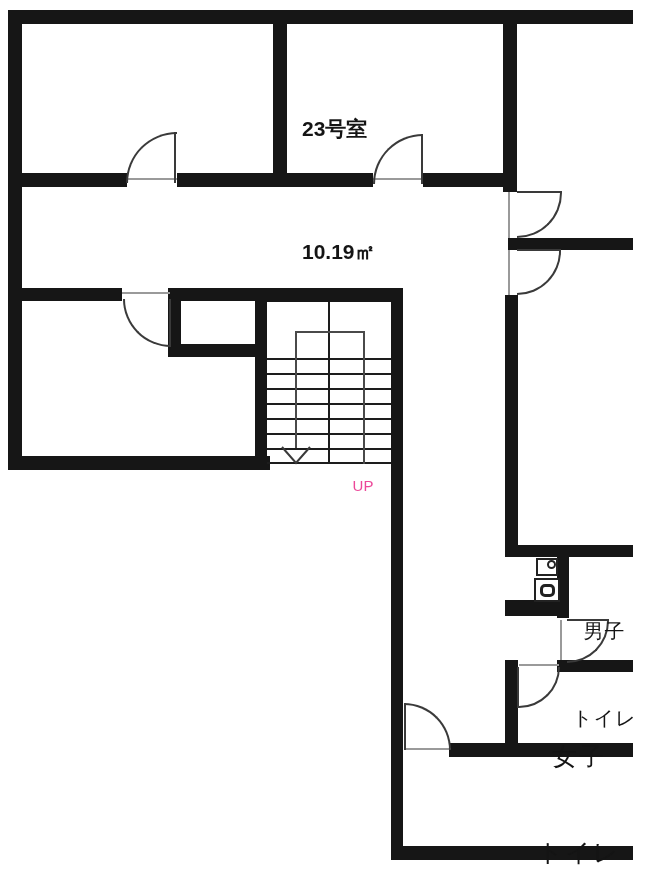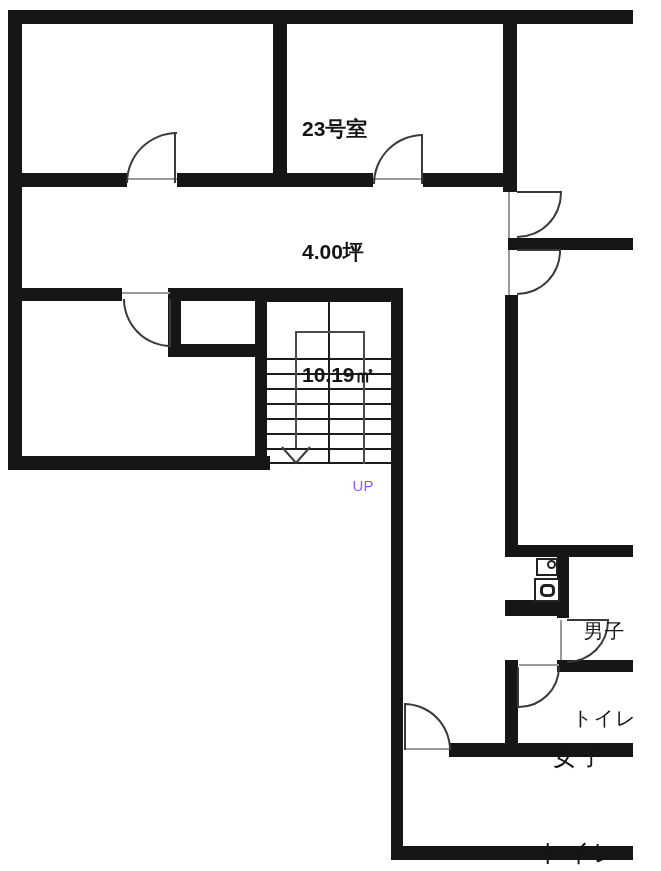--- a/index.html
+++ b/index.html
@@ -14,21 +14,21 @@
   .leaf{position:absolute;background:#3a3a3a;}
   .arc{position:absolute;box-sizing:border-box;border:0 solid #3a3a3a;}
   .arc.tl{border-left-width:2px;border-top-width:2px;border-top-left-radius:100% 100%;}
   .arc.br{border-right-width:2px;border-bottom-width:2px;border-bottom-right-radius:100% 100%;}
   .arc.bl{border-left-width:2px;border-bottom-width:2px;border-bottom-left-radius:100% 100%;}
   .arc.tr{border-right-width:2px;border-top-width:2px;border-top-right-radius:100% 100%;}
   .label{position:absolute;white-space:pre;}
   .room23-label{left:302px;top:26px;font-size:21px;font-weight:bold;line-height:41px;}
   .ev-label{left:181px;top:301px;width:74px;height:43px;display:flex;align-items:center;justify-content:center;
     font-size:30px;font-weight:500;letter-spacing:1px;}
-  .up-label{left:346px;top:477px;width:34px;text-align:center;font-size:15px;color:#8b5cf6;}
+  .up-label{left:346px;top:477px;width:34px;text-align:center;font-size:15px;color:#ec4899;}
   .mens-label{left:569px;top:559px;width:71px;text-align:center;font-size:20px;line-height:29px;letter-spacing:1px;}
   .womens-label{left:518px;top:676px;width:122px;text-align:center;font-size:25px;line-height:32px;letter-spacing:2px;}
   .fixture{position:absolute;box-sizing:border-box;border:2px solid #222;background:#fff;}
   .fixture-inner{position:absolute;box-sizing:border-box;border:2px solid #222;background:#fff;}
   .fixture-dot{position:absolute;box-sizing:border-box;border:2px solid #222;border-radius:50%;background:#fff;}
 </style>
 </head>
 <body>
 
 <div class="plan" style="background: rgb(255, 255, 255);">
@@ -111,21 +111,20 @@
   <div class="leaf" style="left:404px;top:703px;width:2px;height:47px;"></div>
   <div class="arc tr" style="left:404px;top:703px;width:47px;height:47px;"></div>
 
   <div class="fixture" style="left:536px;top:558px;width:22px;height:18px;"></div>
   <div class="fixture-dot" style="left:547px;top:560px;width:9px;height:9px;"></div>
   <div class="fixture" style="left:534px;top:578px;width:26px;height:24px;"></div>
   <div class="fixture-inner" style="left:540px;top:584px;width:15px;height:13px;border-radius:5px;border-width:3px;"></div>
 
   <div class="label room23-label">
     <div>23号室</div>
-    <div>4.00坪</div>
     <div>10.19㎡</div>
   </div>
   <div class="label up-label">UP</div>
   <div class="label mens-label">
     <div>男子</div>
     <div>トイレ</div>
   </div>
   <div class="label womens-label">
     <div>女子</div>
     <div>トイレ</div>

